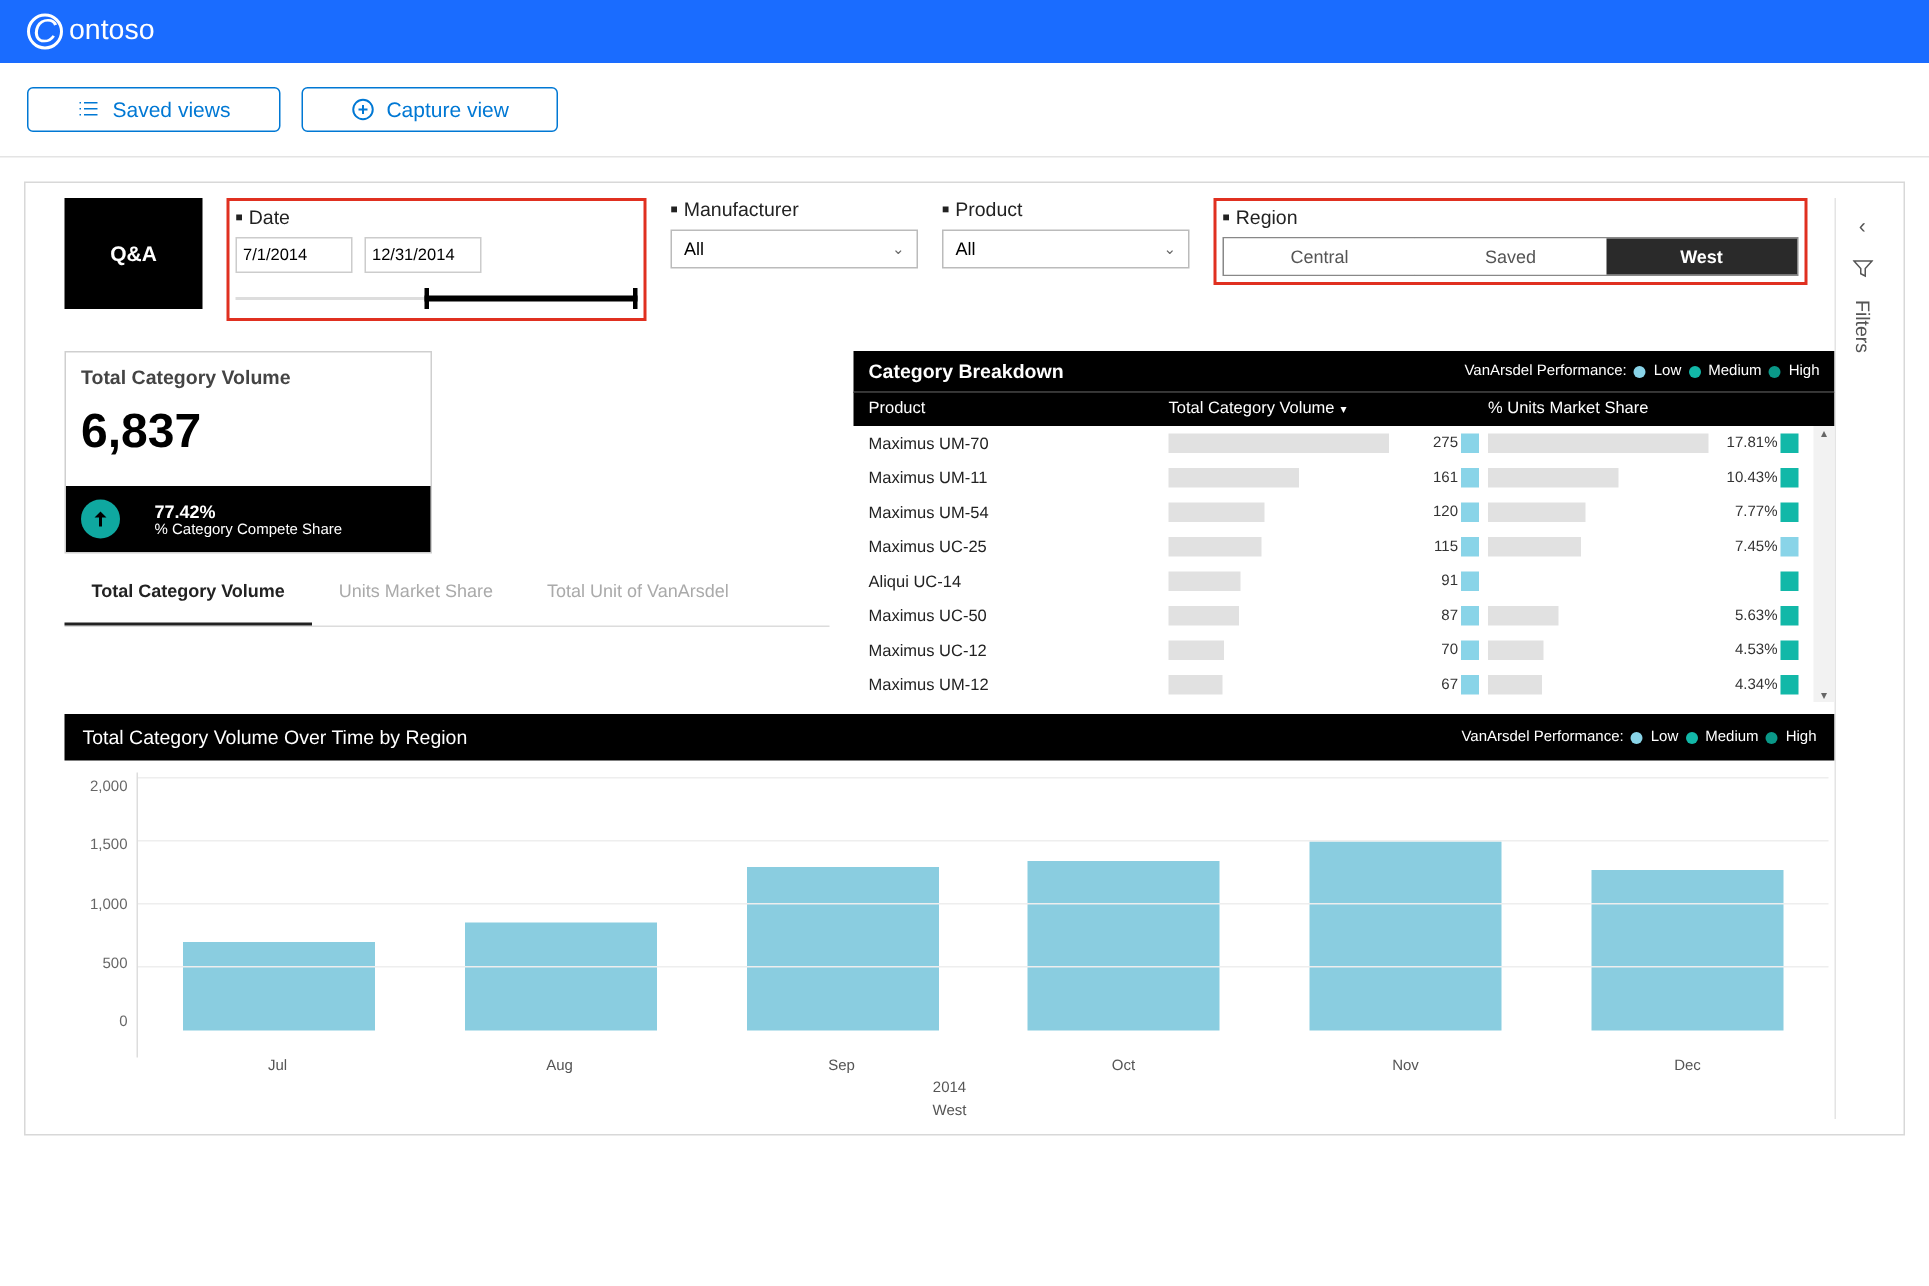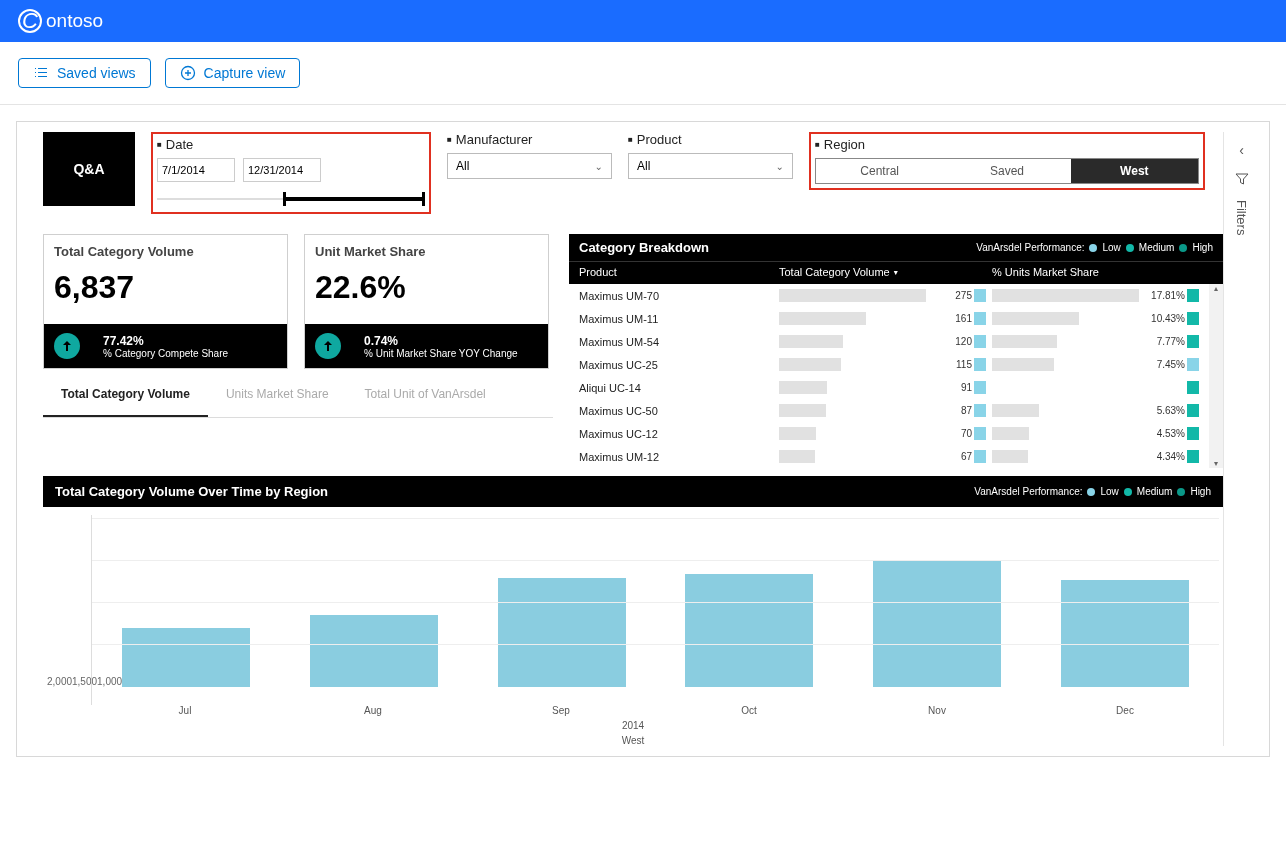--- a/index.html
+++ b/index.html
@@ -3,21 +3,21 @@
 <meta charset="utf-8">
 <style>
 * { box-sizing: border-box; margin: 0; padding: 0; font-family: "Segoe UI", Arial, sans-serif; }
 body { background: #fff; width: 1286px; height: 857px; overflow: hidden; }
 
 .brand-bar { background: #1a6cff; height: 42px; display: flex; align-items: center; padding: 0 18px; }
 .brand-bar .logo { color: #fff; font-size: 19px; font-weight: 400; display: flex; align-items: center; gap: 4px; }
 .brand-bar .logo-c { font-size: 22px; font-weight: 300; border: 2px solid #fff; border-radius: 50%; width: 24px; height: 24px; display: inline-flex; align-items: center; justify-content: center; font-style: italic; }
 
 .toolbar { padding: 16px 18px; display: flex; gap: 14px; border-bottom: 1px solid #e4e4e4; }
-.toolbar .btn { border: 1px solid #0078d4; color: #0078d4; background: #fff; padding: 6px 14px; border-radius: 4px; font-size: 14px; display: flex; align-items: center; gap: 8px; cursor: pointer; }
+.toolbar .btn { border: 1px solid #0078d4; color: #0078d4; background: #fff; padding: 6px 32px; border-radius: 4px; font-size: 14px; display: flex; align-items: center; gap: 8px; cursor: pointer; }
 .toolbar .btn svg { width: 16px; height: 16px; }
 
 .report-wrap { padding: 16px; }
 .report { border: 1px solid #d8d8d8; padding: 10px 10px 10px 26px; display: flex; }
 .report-main { flex: 1; }
 .filters-rail { width: 36px; border-left: 1px solid #e4e4e4; display: flex; flex-direction: column; align-items: center; padding-top: 10px; gap: 14px; }
 .filters-rail .chev { font-size: 14px; color: #555; cursor: pointer; }
 .filters-rail .label { writing-mode: vertical-rl; font-size: 13px; color: #555; }
 
 .row { display: flex; gap: 16px; }
@@ -80,24 +80,24 @@
 .bd-scroll .thumb { position: absolute; top: 10px; width: 100%; height: 0; background: #bbb; }
 .bd-scroll .arr { position: absolute; font-size: 8px; color: #666; width: 100%; text-align: center; cursor: pointer; }
 .bd-scroll .arr.up { top: 0; } .bd-scroll .arr.dn { bottom: 0; }
 
 .tabs-row { display: flex; border-bottom: 1px solid #dcdcdc; width: 510px; margin-top: 4px; }
 .tabs-row .vtab { padding: 14px 18px; font-size: 12px; color: #aaa; cursor: pointer; }
 .tabs-row .vtab.active { color: #222; font-weight: 600; border-bottom: 2px solid #222; }
 
 .timechart { margin-top: 8px; }
 .tc-head { background: #000; color: #fff; padding: 8px 12px; display: flex; justify-content: space-between; align-items: center; }
-.tc-head .tc-title { font-size: 13px; font-weight: 700; }
+.tc-head .tc-title { font-size: 13px; font-weight: 400; }
 .tc-body { padding: 8px 4px 0 4px; }
 .tc-plot { display: flex; height: 190px; }
-.tc-yaxis { width: 44px; display: flex; justify-content: space-between; align-items: flex-end; padding-right: 6px; font-size: 10px; color: #666; padding-top: 4px; padding-bottom: 18px; }
+.tc-yaxis { width: 44px; display: flex; flex-direction: column; justify-content: space-between; align-items: flex-end; padding-right: 6px; font-size: 10px; color: #666; padding-top: 4px; padding-bottom: 18px; }
 .tc-bars { flex: 1; position: relative; display: flex; align-items: flex-end; justify-content: space-around; border-left: 1px solid #ddd; padding-bottom: 18px; }
 .tc-bars .grid { position: absolute; left: 0; right: 0; height: 1px; background: #eee; }
 .tc-bars .bar { width: 128px; background: #8acde0; }
 .tc-xaxis { display: flex; padding-left: 44px; }
 .tc-xaxis .xlab { flex: 1; text-align: center; font-size: 10px; color: #555; }
 .tc-sub { text-align: center; font-size: 10px; color: #555; margin-top: 4px; }
 </style>
 </head>
 <body>
 
@@ -184,35 +184,20 @@
                     <svg viewBox="0 0 14 14">
                       <path d="M7 2l4 4H8v6H6V6H3z" fill="#000"></path>
                     </svg>
                   </div>
                 <div class="ftxt">
                   <span class="fv">77.42%</span>
                   <span>% Category Compete Share</span>
                 </div>
               </div>
             </div>
-            <div class="kpi-card">
-              <div class="kpi-title">Unit Market Share</div>
-              <div class="kpi-value">22.6%</div>
-              <div class="kpi-foot">
-                <div class="circ">
-                    <svg viewBox="0 0 14 14">
-                      <path d="M7 2l4 4H8v6H6V6H3z" fill="#000"></path>
-                    </svg>
-                  </div>
-                <div class="ftxt">
-                  <span class="fv">0.74%</span>
-                  <span>% Unit Market Share YOY Change</span>
-                </div>
-              </div>
-            </div>
           </div>
           <div class="tabs-row" id="view-tabs">
               <div class="vtab active">Total Category Volume</div>
               <div class="vtab">Units Market Share</div>
               <div class="vtab">Total Unit of VanArsdel</div>
             </div>
         </div>
 
         <div class="breakdown">
           <div class="bd-head">

